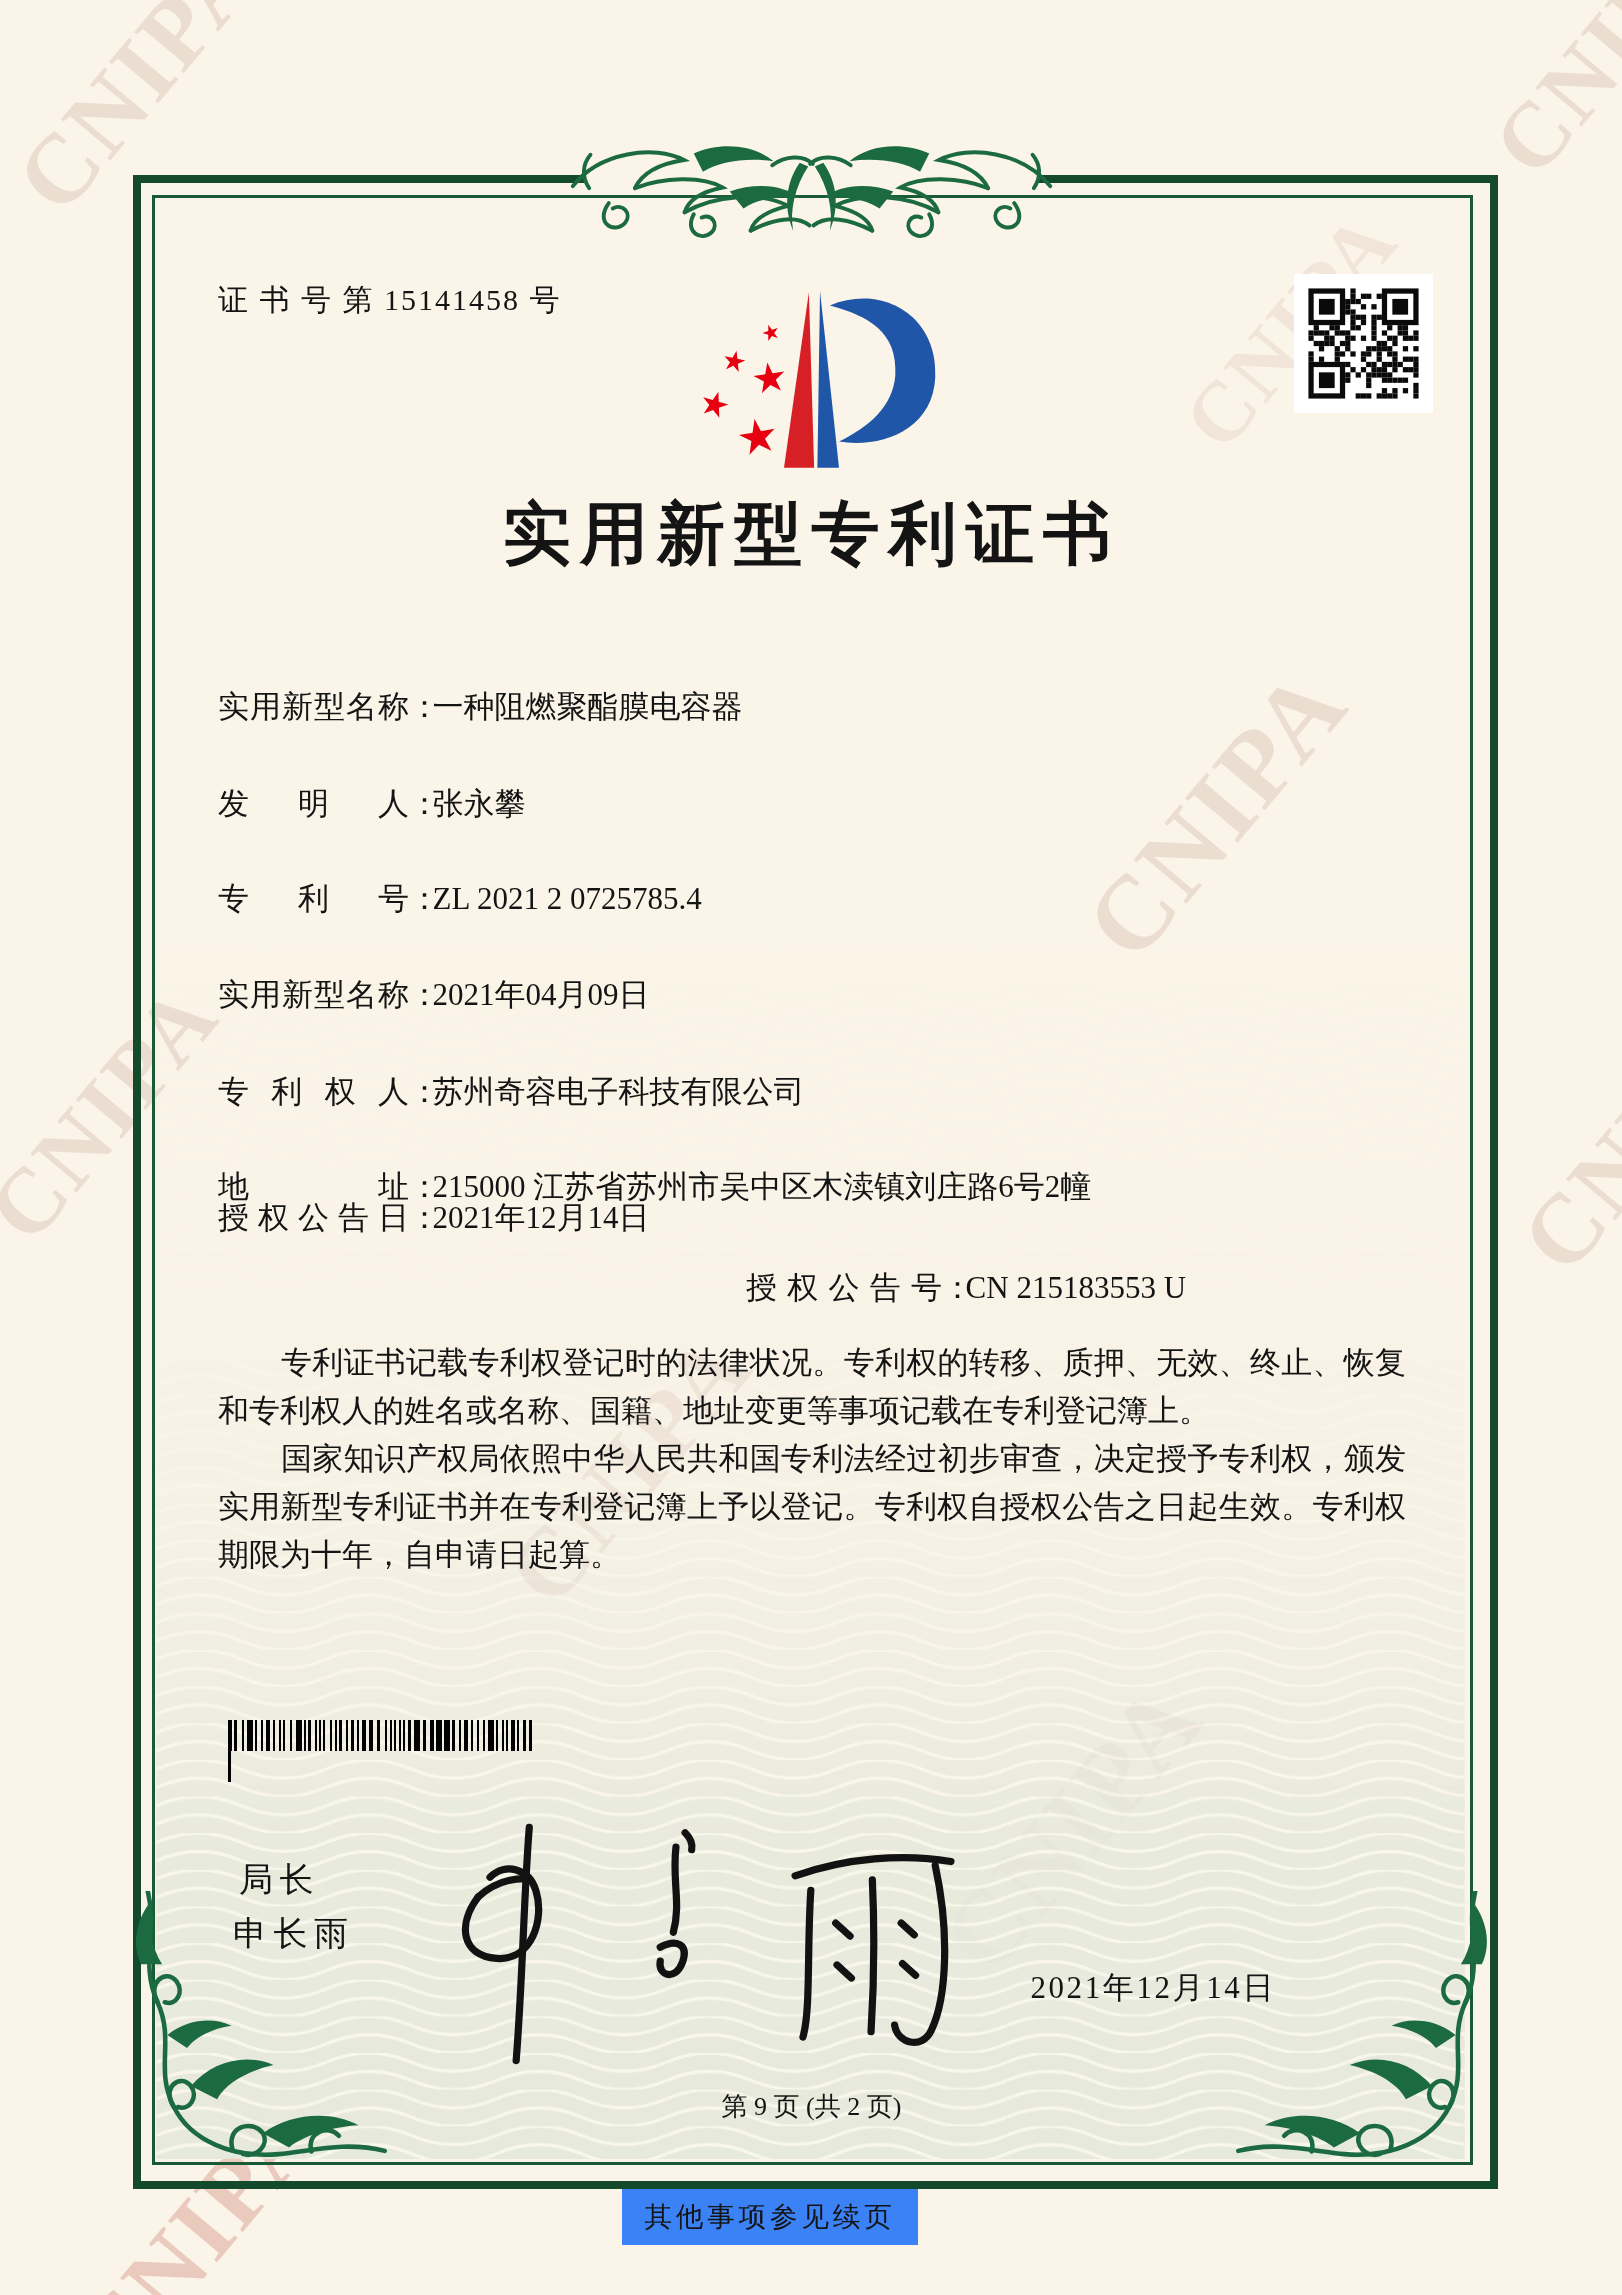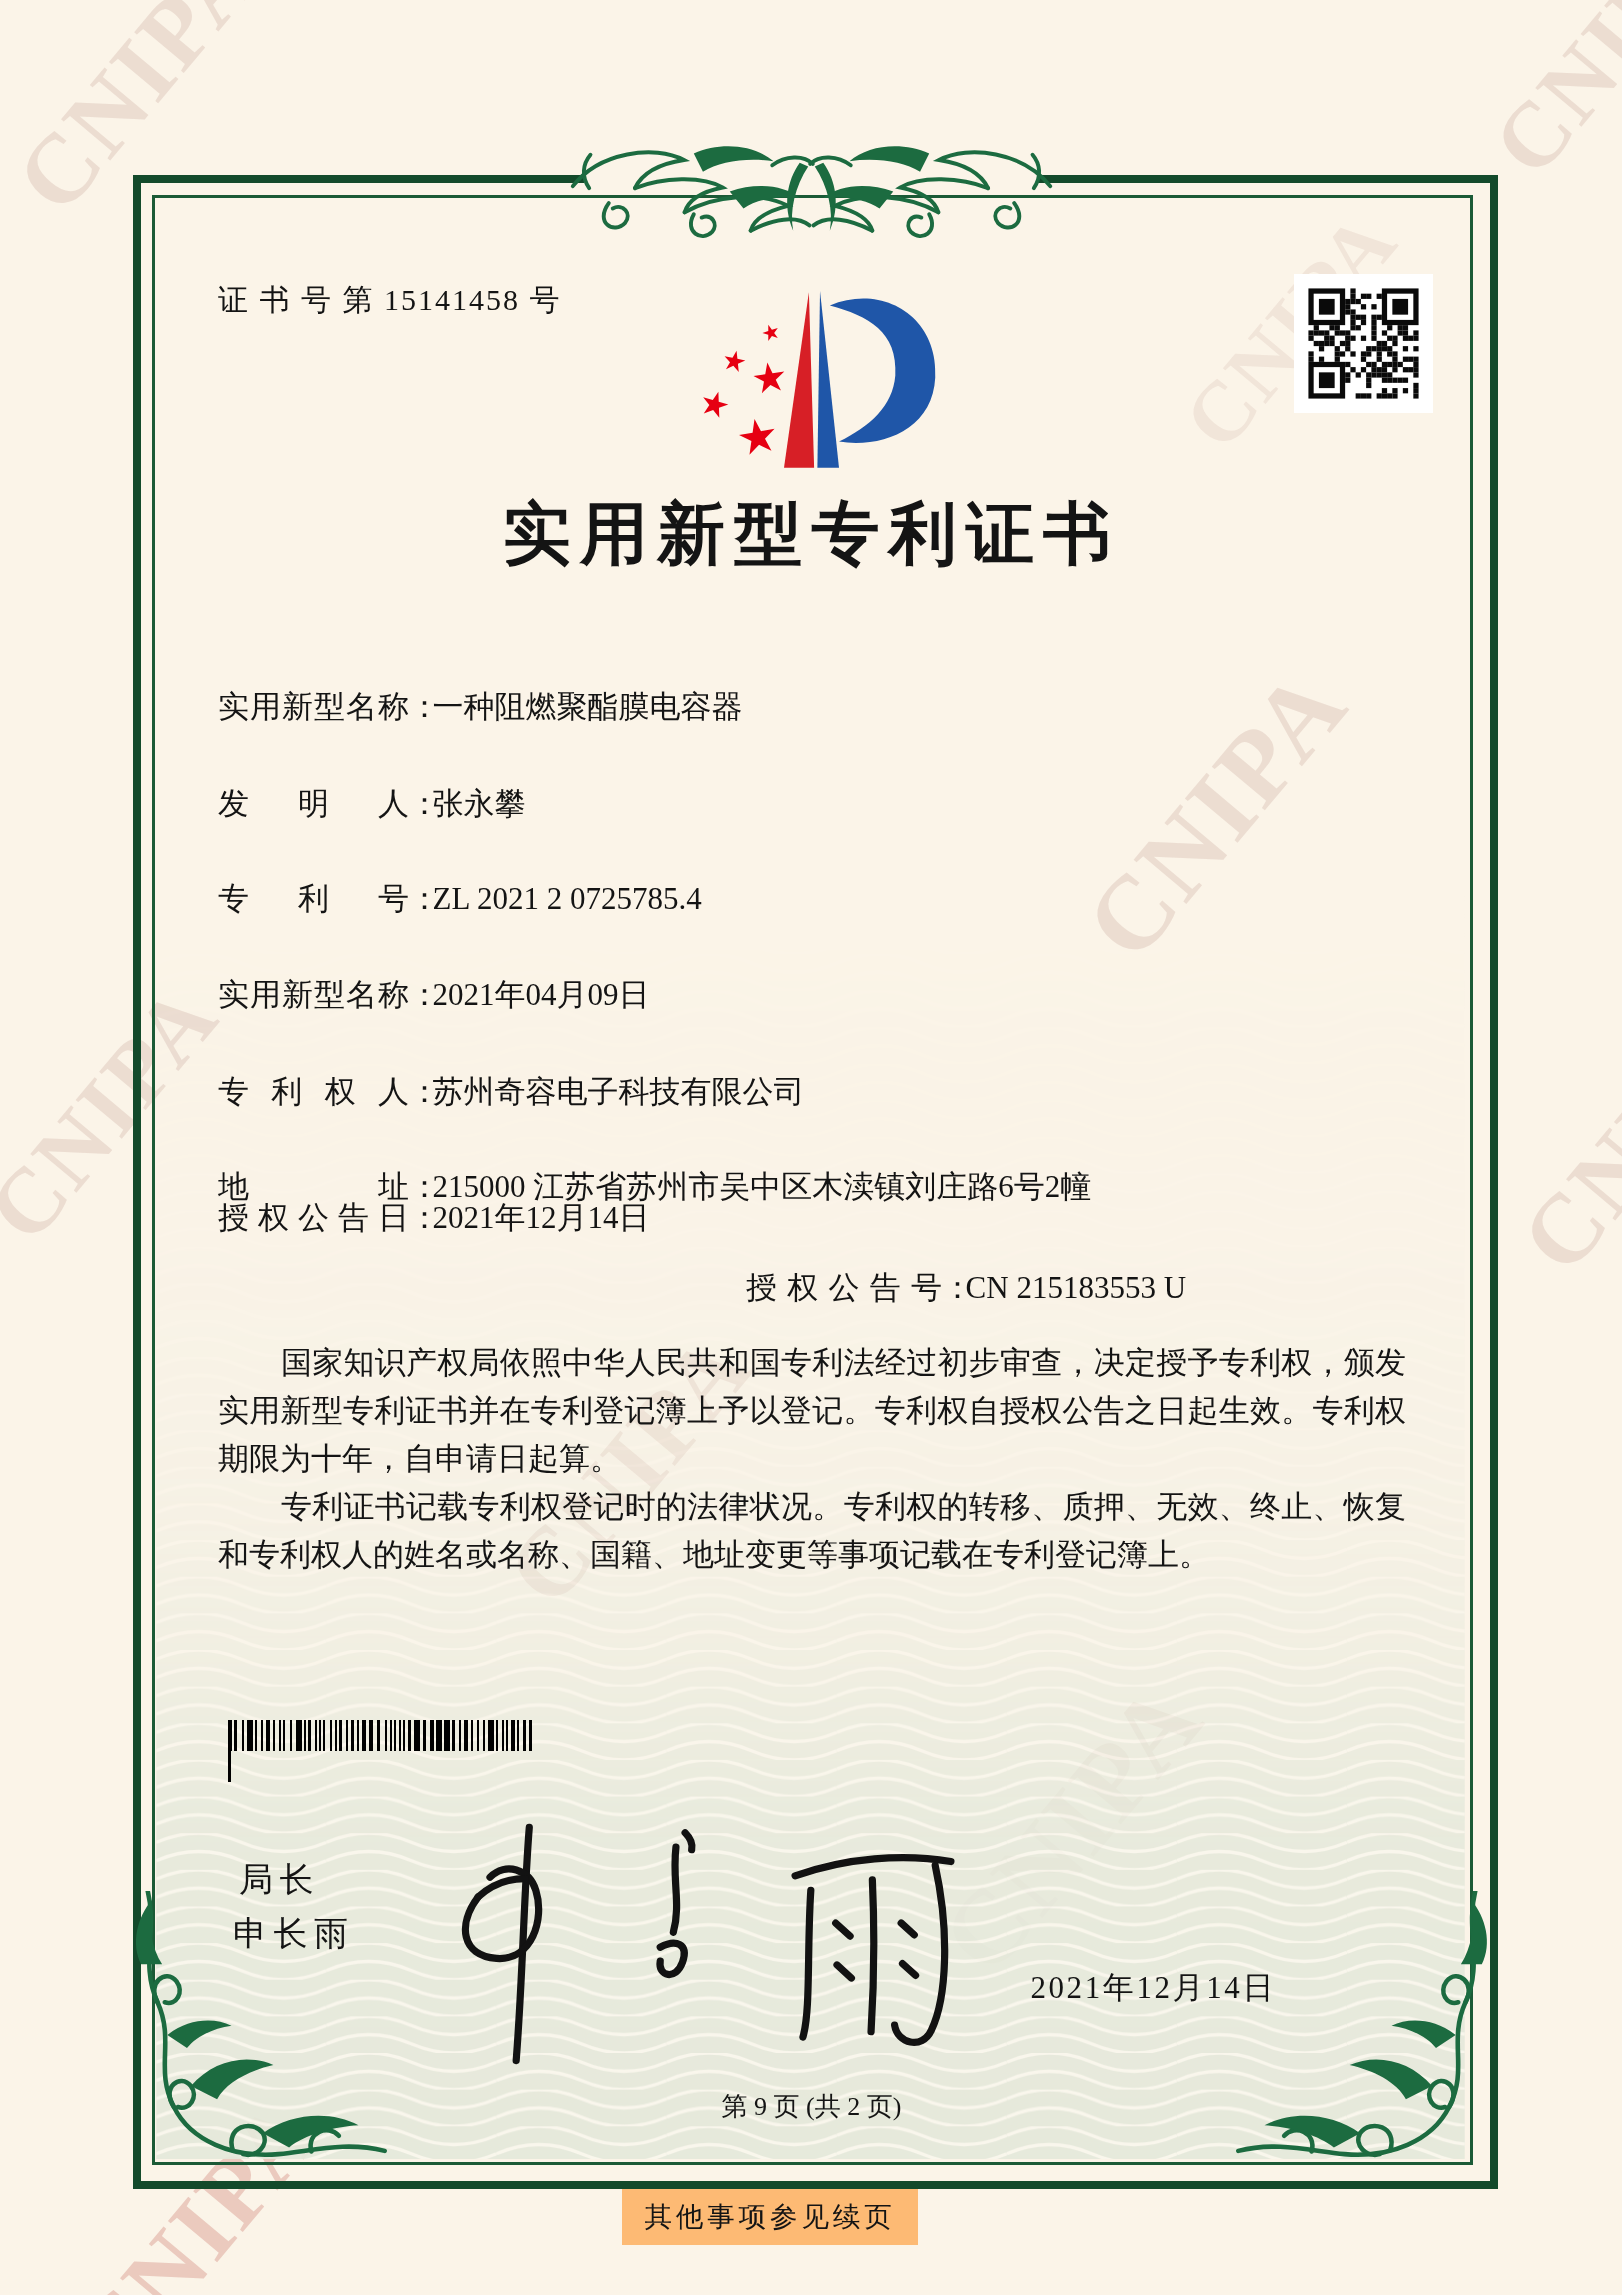--- a/index.html
+++ b/index.html
@@ -43,21 +43,21 @@
   .barcode{position:absolute;left:228px;top:1720px;width:309px;height:31px;font-size:0;}
   .barcode span{display:inline-block;height:31px;background:#000;vertical-align:top;}
   .signer-title{position:absolute;left:239px;top:1845px;font-size:34px;letter-spacing:6.5px;
     font-family:"Liberation Sans","DejaVu Sans",sans-serif;margin-top:12px;}
   .signer-name{position:absolute;left:233px;top:1911px;font-size:34px;letter-spacing:6.5px;
     font-family:"Liberation Sans","DejaVu Sans",sans-serif;}
   .signature{position:absolute;left:380px;top:1813px;}
   .issue-date{position:absolute;right:347px;top:1967px;font-size:31px;letter-spacing:2.6px;}
   .page-info{position:absolute;left:0;right:0;top:2089px;text-align:center;font-size:26px;}
   .cont-note-box{position:absolute;left:622px;top:2189px;width:296px;height:56px;
-    background:#fdba74;display:flex;align-items:center;justify-content:center;}
+    background:#3b82f6;display:flex;align-items:center;justify-content:center;}
   .cont-note-box .t{font-size:27.5px;letter-spacing:3.9px;}
   
   .orn{position:absolute;}
 </style>
 </head>
 <body>
 
 <div class="wm" style="left:-19.6px;top:19.6px;font-size:98px;">CNIPA</div>
 <div class="wm" style="left:1459px;top:-6.5px;font-size:92px;">CNIPA</div>
 <div class="wm" style="left:1152px;top:281px;font-size:85px;color:rgba(198,162,150,0.18);">CNIPA</div>
@@ -331,22 +331,22 @@
   <span class="flabel">地址</span><span class="fcolon">：</span><span class="fvalue">215000  江苏省苏州市吴中区木渎镇刘庄路6号2幢</span>
 </div>
 <div class="field" style="top:1197px;">
   <span class="flabel">授权公告日</span><span class="fcolon">：</span><span class="fvalue">2021年12月14日</span>
 </div>
 <div class="field grant-no" style="top:1267px;">
   <span class="flabel">授权公告号</span><span class="fcolon">：</span><span class="fvalue">CN 215183553 U</span>
 </div>
 
 <div class="paras">
+  <p>专利证书记载专利权登记时的法律状况。专利权的转移、质押、无效、终止、恢复和专利权人的姓名或名称、国籍、地址变更等事项记载在专利登记簿上。</p>
   <p>国家知识产权局依照中华人民共和国专利法经过初步审查，决定授予专利权，颁发实用新型专利证书并在专利登记簿上予以登记。专利权自授权公告之日起生效。专利权期限为十年，自申请日起算。</p>
-  <p>专利证书记载专利权登记时的法律状况。专利权的转移、质押、无效、终止、恢复和专利权人的姓名或名称、国籍、地址变更等事项记载在专利登记簿上。</p>
 </div>
 
 <div class="barcode" id="barcode"><span style="width:3.9px;margin-right:2.6px;"></span><span style="width:2.6px;margin-right:4.6px;"></span><span style="width:2px;margin-right:3.3px;"></span><span style="width:5.9px;margin-right:2px;"></span><span style="width:2px;margin-right:4.6px;"></span><span style="width:2px;margin-right:2.6px;"></span><span style="width:3.9px;margin-right:3.3px;"></span><span style="width:2px;margin-right:3.3px;"></span><span style="width:2px;margin-right:2px;"></span><span style="width:2.6px;margin-right:4.6px;"></span><span style="width:2.6px;margin-right:3.3px;"></span><span style="width:5.9px;margin-right:2px;"></span><span style="width:2px;margin-right:2.6px;"></span><span style="width:2.6px;margin-right:4.6px;"></span><span style="width:2px;margin-right:2px;"></span><span style="width:2px;margin-right:2px;"></span><span style="width:2px;margin-right:4.6px;"></span><span style="width:2px;margin-right:3.3px;"></span><span style="width:2px;margin-right:2px;"></span><span style="width:2.6px;margin-right:4.6px;"></span><span style="width:2px;margin-right:2.6px;"></span><span style="width:2.6px;margin-right:3.3px;"></span><span style="width:2px;margin-right:3.3px;"></span><span style="width:3.9px;margin-right:3.3px;"></span><span style="width:3.9px;margin-right:3.3px;"></span><span style="width:3.9px;margin-right:4.6px;"></span><span style="width:2px;margin-right:2.6px;"></span><span style="width:2px;margin-right:2.6px;"></span><span style="width:2px;margin-right:2.6px;"></span><span style="width:2px;margin-right:2.6px;"></span><span style="width:2px;margin-right:2.6px;"></span><span style="width:2.6px;margin-right:3.3px;"></span><span style="width:5.9px;margin-right:3.3px;"></span><span style="width:2.6px;margin-right:4.6px;"></span><span style="width:3.9px;margin-right:2px;"></span><span style="width:5.9px;margin-right:2px;"></span><span style="width:5.9px;margin-right:2px;"></span><span style="width:2.6px;margin-right:4.6px;"></span><span style="width:2px;margin-right:3.3px;"></span><span style="width:3.9px;margin-right:2.6px;"></span><span style="width:2.6px;margin-right:3.3px;"></span><span style="width:2.6px;margin-right:3.3px;"></span><span style="width:2px;margin-right:3.3px;"></span><span style="width:5.9px;margin-right:2px;"></span><span style="width:2.6px;margin-right:3.3px;"></span><span style="width:2px;margin-right:2.6px;"></span><span style="width:2px;margin-right:2.6px;"></span><span style="width:3.9px;margin-right:2px;"></span><span style="width:2px;margin-right:4.6px;"></span><span style="width:2.6px;margin-right:3.3px;"></span><span style="width:2.6px;margin-right:2.6px;"></span><span style="width:2.6px;margin-right:2.6px;"></span></div>
 
 <div class="signer-title">局长</div>
 <div class="signer-name">申长雨</div>
 
 <svg class="signature" width="622" height="262" viewBox="0 0 950 400">
   <g fill="none" stroke="#121212" stroke-width="11" stroke-linecap="round">
     <path d="M228,22 C220,120 218,250 208,378"></path>

